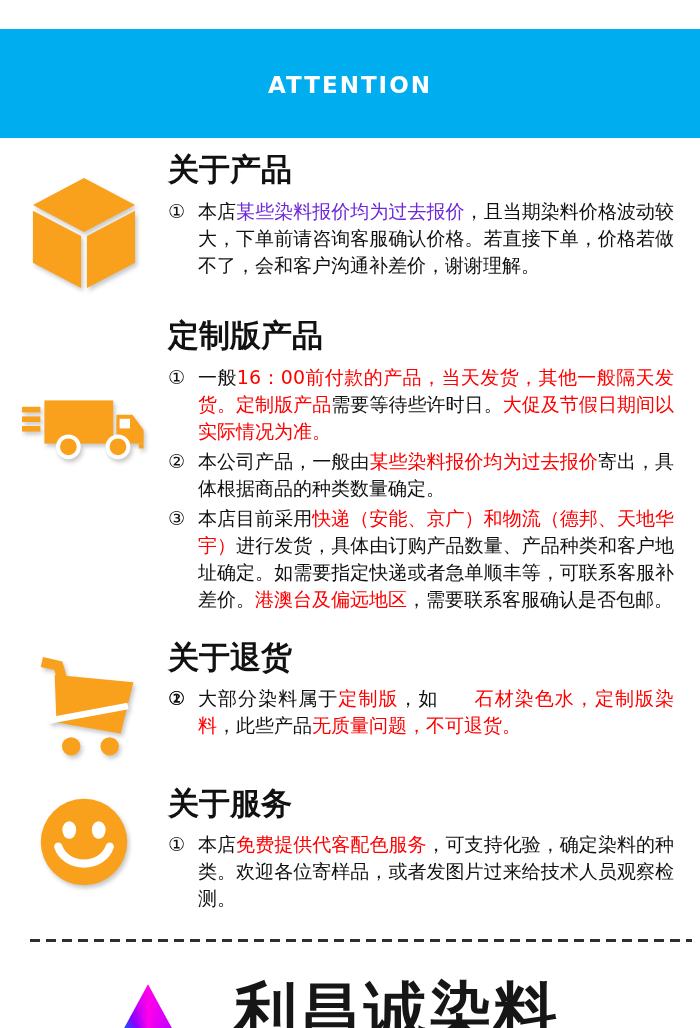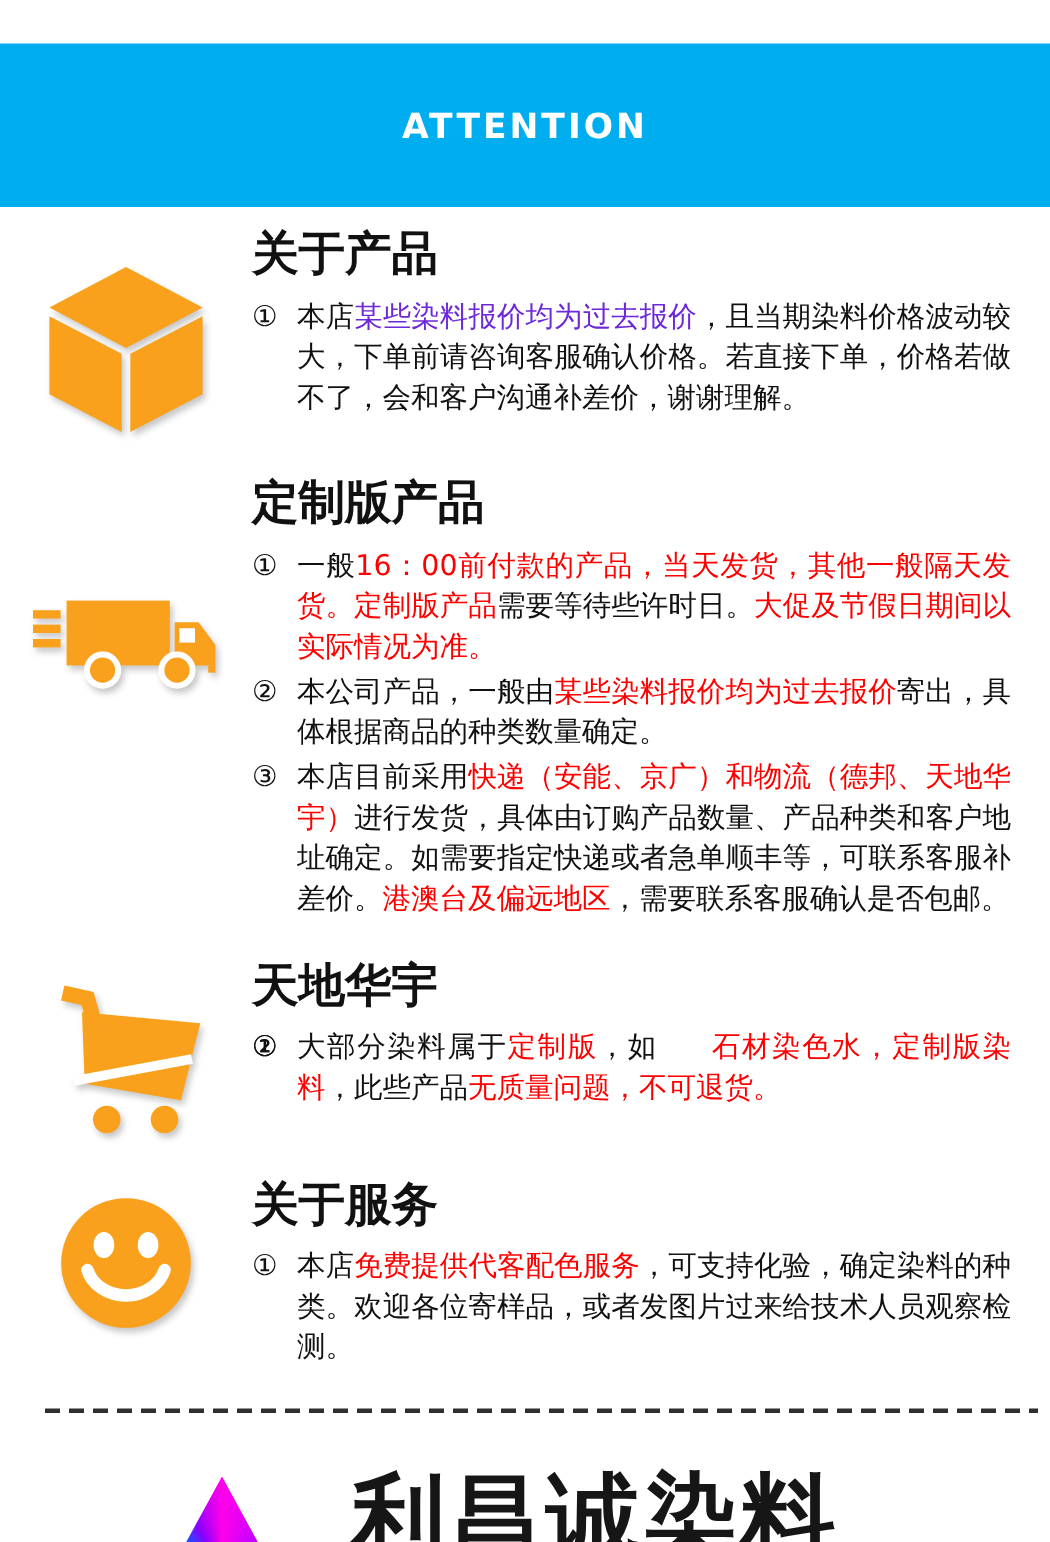--- a/index.html
+++ b/index.html
@@ -117,21 +117,21 @@
         <svg width="110" height="104" viewBox="0 0 120 112">
           <path d="M14,8 l18,4 16,56" fill="none" stroke="#F9A11C" stroke-width="11"></path>
           <polygon points="28,22 114,30 100,86 30,74" fill="#F9A11C"></polygon>
           <line x1="22" y1="72" x2="108" y2="56" stroke="#ffffff" stroke-width="7"></line>
           <circle cx="46" cy="100" r="10" fill="#F9A11C"></circle>
           <circle cx="88" cy="100" r="10" fill="#F9A11C"></circle>
         </svg>
       </span>
     </div>
     <div class="txt-col">
-      <h2 class="sec-heading">天地华宇</h2>
+      <h2 class="sec-heading">关于退货</h2>
       <p class="item">
         <span class="num">①</span>
       </p>
       <p class="item">
         <span class="num">②</span><span><span>大部分染料属于</span><span style="color: rgb(254, 0, 0);">定制版</span><span>，如</span><span style="color: rgb(254, 0, 0); padding-left: 36px;">石材染色水，定制版染料</span><span>，此些产品</span><span style="color: rgb(254, 0, 0);">无质量问题，不可退货。</span></span>
       </p>
     </div>
   </section>
 
   <section class="section sec-service">

